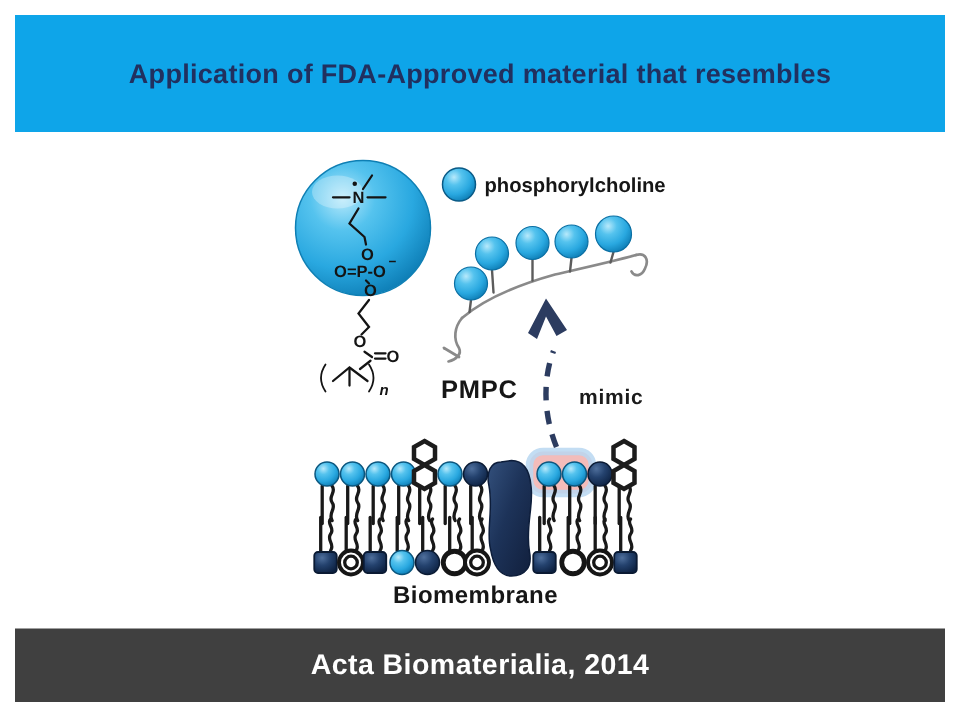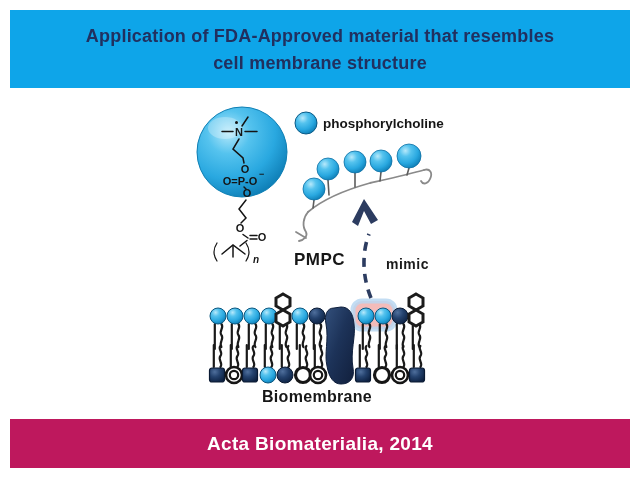--- a/index.html
+++ b/index.html
@@ -12,21 +12,21 @@
     background:#0ea5e9;display:flex;flex-direction:column;
     align-items:center;justify-content:center;gap:3px;
   }
   .title-line{
     color:#21305f;font-size:18px;font-weight:bold;letter-spacing:.2px;
     line-height:24px;white-space:nowrap;
   }
   .figure-wrap{position:absolute;left:0;top:88px;width:640px;height:331px;}
   .banner-bottom{
     position:absolute;left:10px;top:419px;width:620px;height:49px;
-    background:#be185d;display:flex;align-items:center;justify-content:center;
+    background:#404040;display:flex;align-items:center;justify-content:center;
   }
   .citation{color:#ffffff;font-size:19px;font-weight:bold;letter-spacing:.3px;white-space:nowrap;}
 
   
   .chem{font:bold 11px "Liberation Sans",sans-serif;fill:#141414;}
   .chem-sup{font:bold 9px "Liberation Sans",sans-serif;fill:#141414;}
   .chem-sub{font:italic bold 10px "Liberation Sans",sans-serif;fill:#141414;}
   .fig-label{font:bold 13.5px "Liberation Sans",sans-serif;fill:#161616;}
   .fig-label-lg{font:bold 17px "Liberation Sans",sans-serif;fill:#161616;letter-spacing:.5px;}
   .fig-label-md{font:bold 16px "Liberation Sans",sans-serif;fill:#161616;letter-spacing:.3px;}
@@ -35,21 +35,20 @@
   .bond-thin{stroke:#141414;stroke-width:1.2;fill:none;stroke-linecap:round;}
   .pbackbone{stroke:#8a8a8a;stroke-width:1.8;fill:none;stroke-linecap:round;}
   .stalk{stroke:#5c5c5c;stroke-width:1.6;stroke-linecap:round;}
   .tail{stroke:#191919;stroke-width:2.2;fill:none;stroke-linecap:round;}
 </style>
 </head>
 <body>
 
 <div class="banner-top">
   <div class="title-line">Application of FDA-Approved material that resembles</div>
-  <div class="title-line">cell membrane structure</div>
 </div>
 
 <div class="figure-wrap">
 <svg width="640" height="331" viewBox="0 0 640 331">
   <defs>
     <radialGradient id="gBlue" cx="35%" cy="28%" r="80%">
       <stop offset="0%" stop-color="#b7e9fb"></stop>
       <stop offset="30%" stop-color="#55c3ee"></stop>
       <stop offset="65%" stop-color="#29a8e0"></stop>
       <stop offset="100%" stop-color="#0a78b0"></stop>

